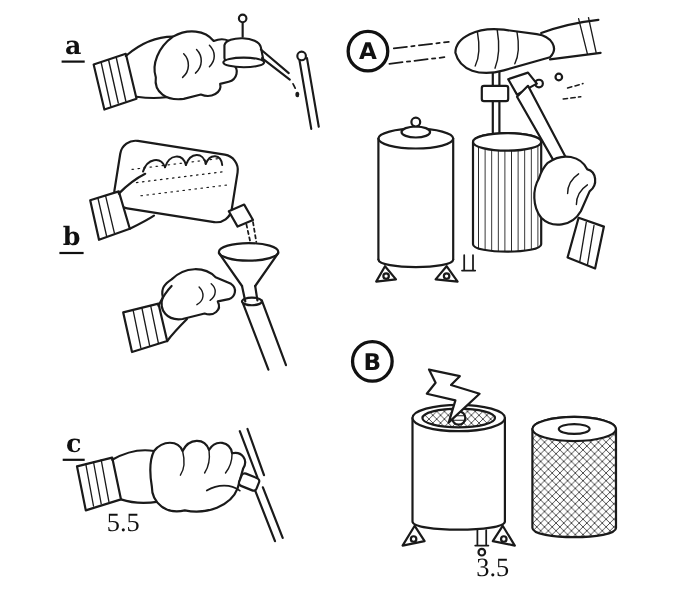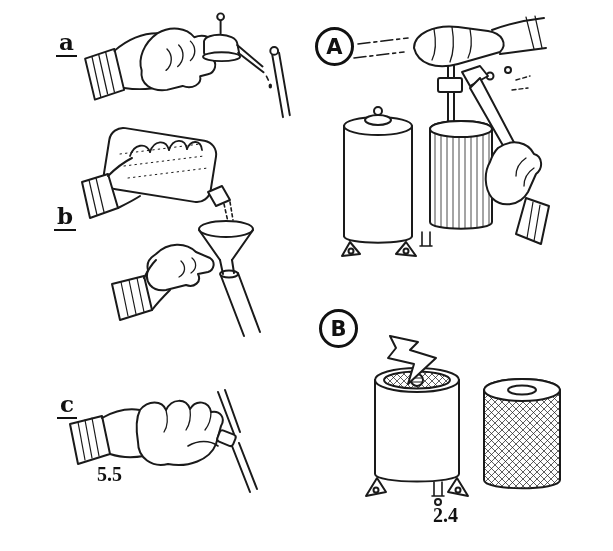--- a/index.html
+++ b/index.html
@@ -28,22 +28,22 @@
     display:flex;align-items:center;justify-content:center;
     font-family:"DejaVu Sans", sans-serif;
     font-weight:bold;
     font-size:21px;
     background:#fff;
     z-index:2;
   }
   .caption{
     position:absolute;
     font-family:"Liberation Serif", serif;
-    font-weight:700;
-    font-size:20px;
+    font-weight:400;
+    font-size:24px;
   }
   svg.art{position:absolute;overflow:visible;}
   svg.art *{stroke-linecap:round;stroke-linejoin:round;}
 </style>
 </head>
 <body>
 
 <div class="page">
 
   <span class="step-letter" style="left:56px;top:30px;">a</span>
@@ -273,15 +273,15 @@
         <circle cx="76" cy="170" r="3"></circle>
       </g>
       <g>
         <path d="M122,58 L122,148 C122,159 198,159 198,148 L198,58 A38 11 0 0 0 122,58 Z" fill="url(#meshB)"></path>
         <ellipse cx="160" cy="58" rx="38" ry="11" fill="#fff"></ellipse>
         <ellipse cx="160" cy="58" rx="14" ry="4.5" fill="#fff"></ellipse>
       </g>
     </g>
   </svg>
 
-  <div class="caption" style="left:433px;top:504px;">2.4</div>
+  <div class="caption" style="left:433px;top:504px;">3.5</div>
 
 </div>
 
 </body></html>

